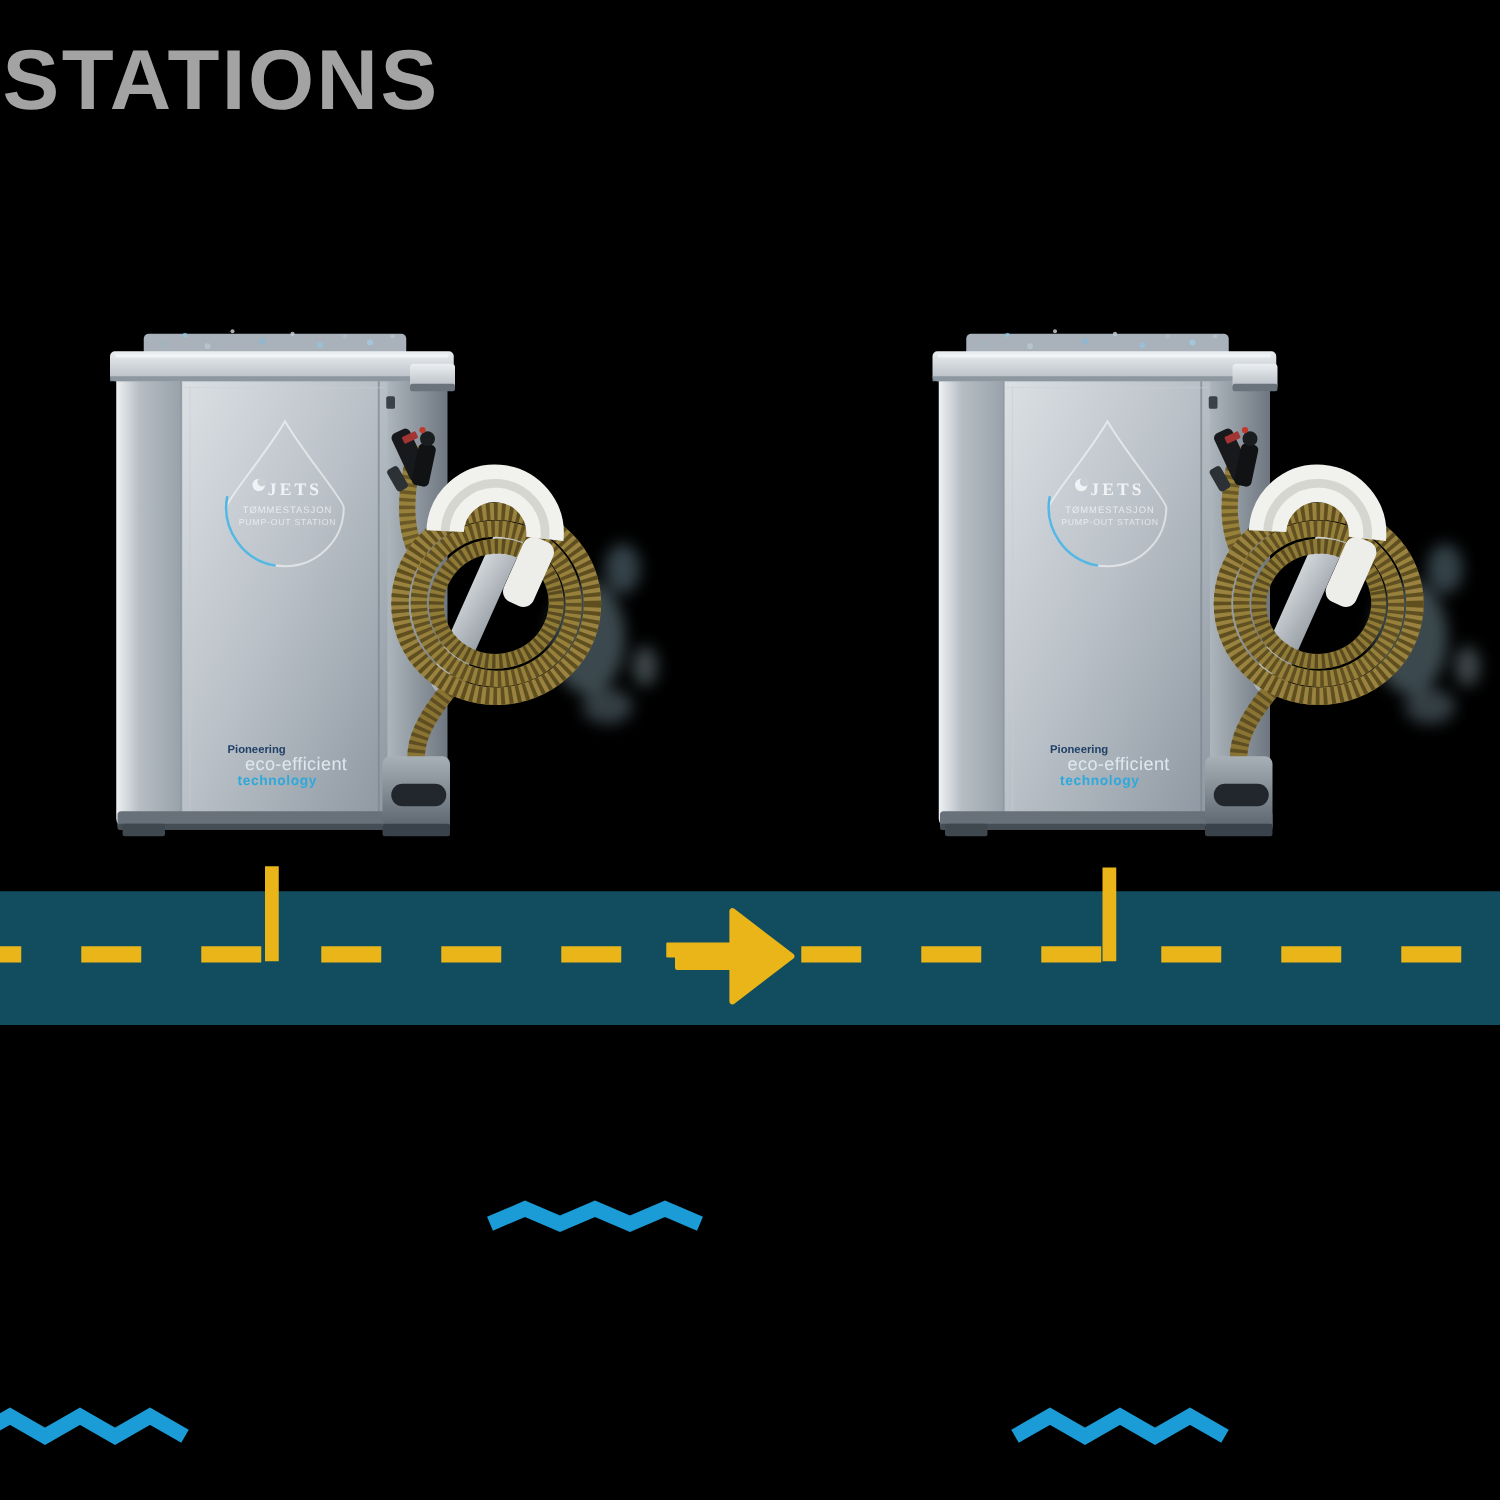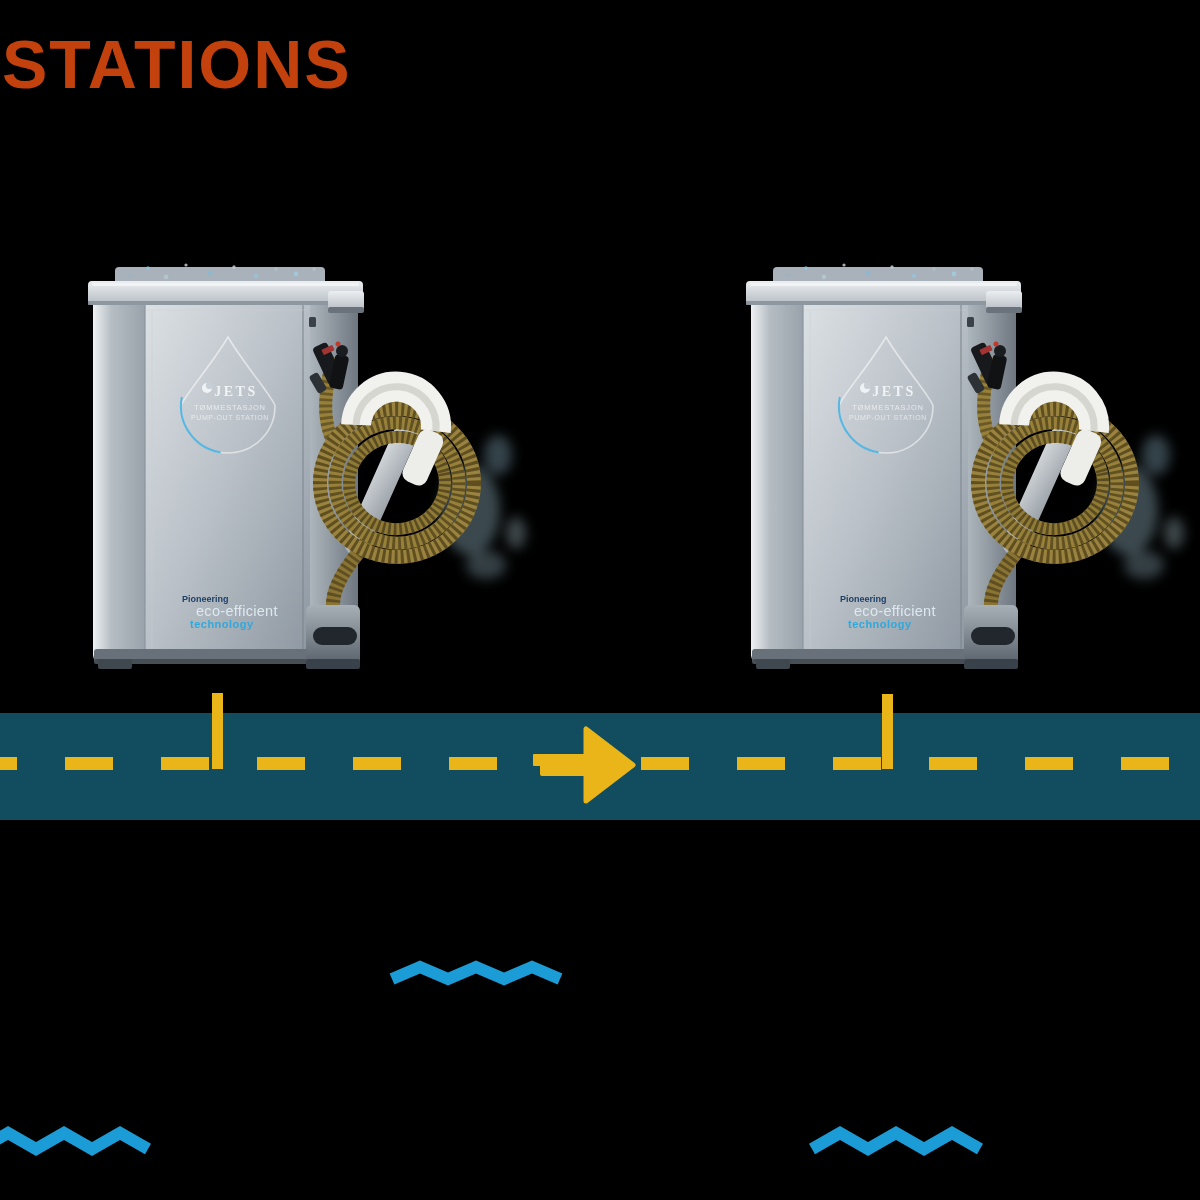--- a/index.html
+++ b/index.html
@@ -1,19 +1,19 @@
 <!DOCTYPE html>
 <html><head>
 <meta charset="utf-8">
 <style>
   html,body{margin:0;padding:0;background:#000;}
   .stage{position:relative;width:1200px;height:1200px;background:#000;overflow:hidden;
          font-family:"Liberation Sans",sans-serif;}
   .page-title{position:absolute;left:2px;top:30px;font-size:68px;font-weight:700;
-              letter-spacing:2px;color:#c2410c;line-height:1;white-space:nowrap;}
+              letter-spacing:2px;color:#a3a3a3;line-height:1;white-space:nowrap;}
   svg{position:absolute;left:0;top:0;}
   svg text{font-family:"Liberation Sans",sans-serif;}
   svg text.serif{font-family:"Liberation Serif",serif;}
 </style>
 </head>
 <body>
 
 <div class="stage">
 
   <div class="page-title">STATIONS</div>

